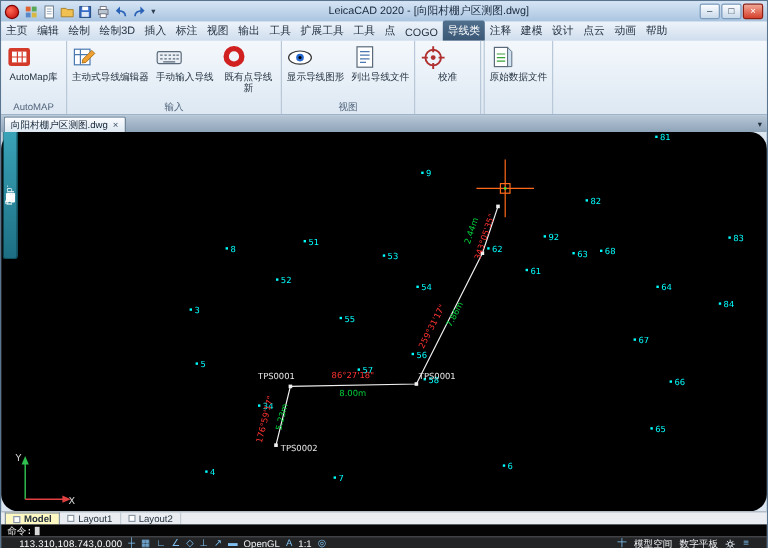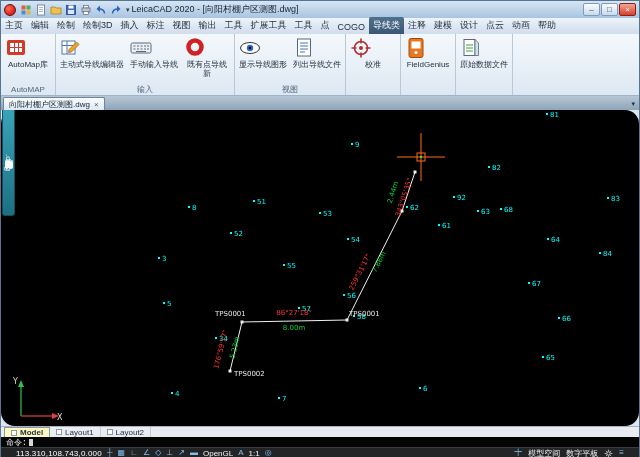--- a/index.html
+++ b/index.html
@@ -9,21 +9,21 @@
 
   
   .titlebar { position:absolute; top:0; left:0; right:0; height:17px;
     background:linear-gradient(#d6e5f5,#a9c4e0); display:flex; align-items:center; padding:0 3px; }
   .logo { width:12px; height:12px; border-radius:50%;
     background:radial-gradient(circle at 35% 35%, #ff6a55, #c00505); border:1px solid #7d0404; margin-right:3px; flex:none; }
   .qat { display:flex; align-items:center; gap:2px; }
   .qicon { width:13px; height:13px; display:flex; align-items:center; justify-content:center; }
   .qicon svg { width:12px; height:12px; }
   .qcaret { font-size:7px; color:#2c3e50; padding:0 2px; }
-  .title { flex:1; text-align:left; font-size:9px; color:#17273a; white-space:nowrap; overflow:hidden; }
+  .title { flex:1; text-align:center; font-size:9px; color:#17273a; white-space:nowrap; overflow:hidden; }
   .winbtns { display:flex; gap:1px; flex:none; }
   .winbtn { width:17px; height:13px; font-size:8px; line-height:11px; text-align:center;
     background:linear-gradient(#fbfdff,#c9d9ea); border:1px solid #7d9cbc; border-radius:2px; color:#1f3044; }
   .winbtn.close { background:linear-gradient(#f2a795,#d5402c); color:#fff; border-color:#8e2012; }
 
   
   .tabsrow { position:absolute; top:17px; left:0; right:0; height:16px;
     background:linear-gradient(#edf3fa,#cfdded); display:flex; align-items:flex-end; }
   .rtab { font-size:9px; color:#1e2c3c; padding:2px 4px 2px; white-space:nowrap; }
   .rtab.active { background:linear-gradient(#51708e,#3a5876); color:#fff; border-radius:2px 2px 0 0; }
@@ -250,32 +250,20 @@
                 <circle cx="11" cy="11" r="2" fill="#b03030"></circle>
               </svg></div>
             <div class="blabel">
               <div>校准</div>
             </div>
           </div>
         </div>
         <div class="glabel"></div>
       </div>
       <div class="rgroup">
-        <div class="btns">
-          <div class="rbtn">
-            <div class="icon"><svg viewBox="0 0 22 22">
-                <rect x="4" y="1.5" width="14" height="19" rx="2" fill="#e87820" stroke="#a04e10"></rect>
-                <rect x="6.5" y="4.5" width="9" height="7" fill="#fff"></rect>
-                <circle cx="11" cy="15.5" r="1.6" fill="#fff"></circle>
-              </svg></div>
-            <div class="blabel">
-              <div>FieldGenius</div>
-            </div>
-          </div>
-        </div>
         <div class="glabel"></div>
       </div>
       <div class="rgroup">
         <div class="btns">
           <div class="rbtn">
             <div class="icon"><svg viewBox="0 0 22 22">
                 <rect x="4" y="2.5" width="11" height="16" fill="#fff" stroke="#5a6a7a"></rect>
                 <path d="M15 2.5l3.5 3.5V18.5H15z" fill="#cfe0f0" stroke="#5a6a7a" stroke-width="0.8"></path>
                 <path d="M6 8h7M6 11h7M6 14h7" stroke="#38a038" stroke-width="1"></path>
               </svg></div>

